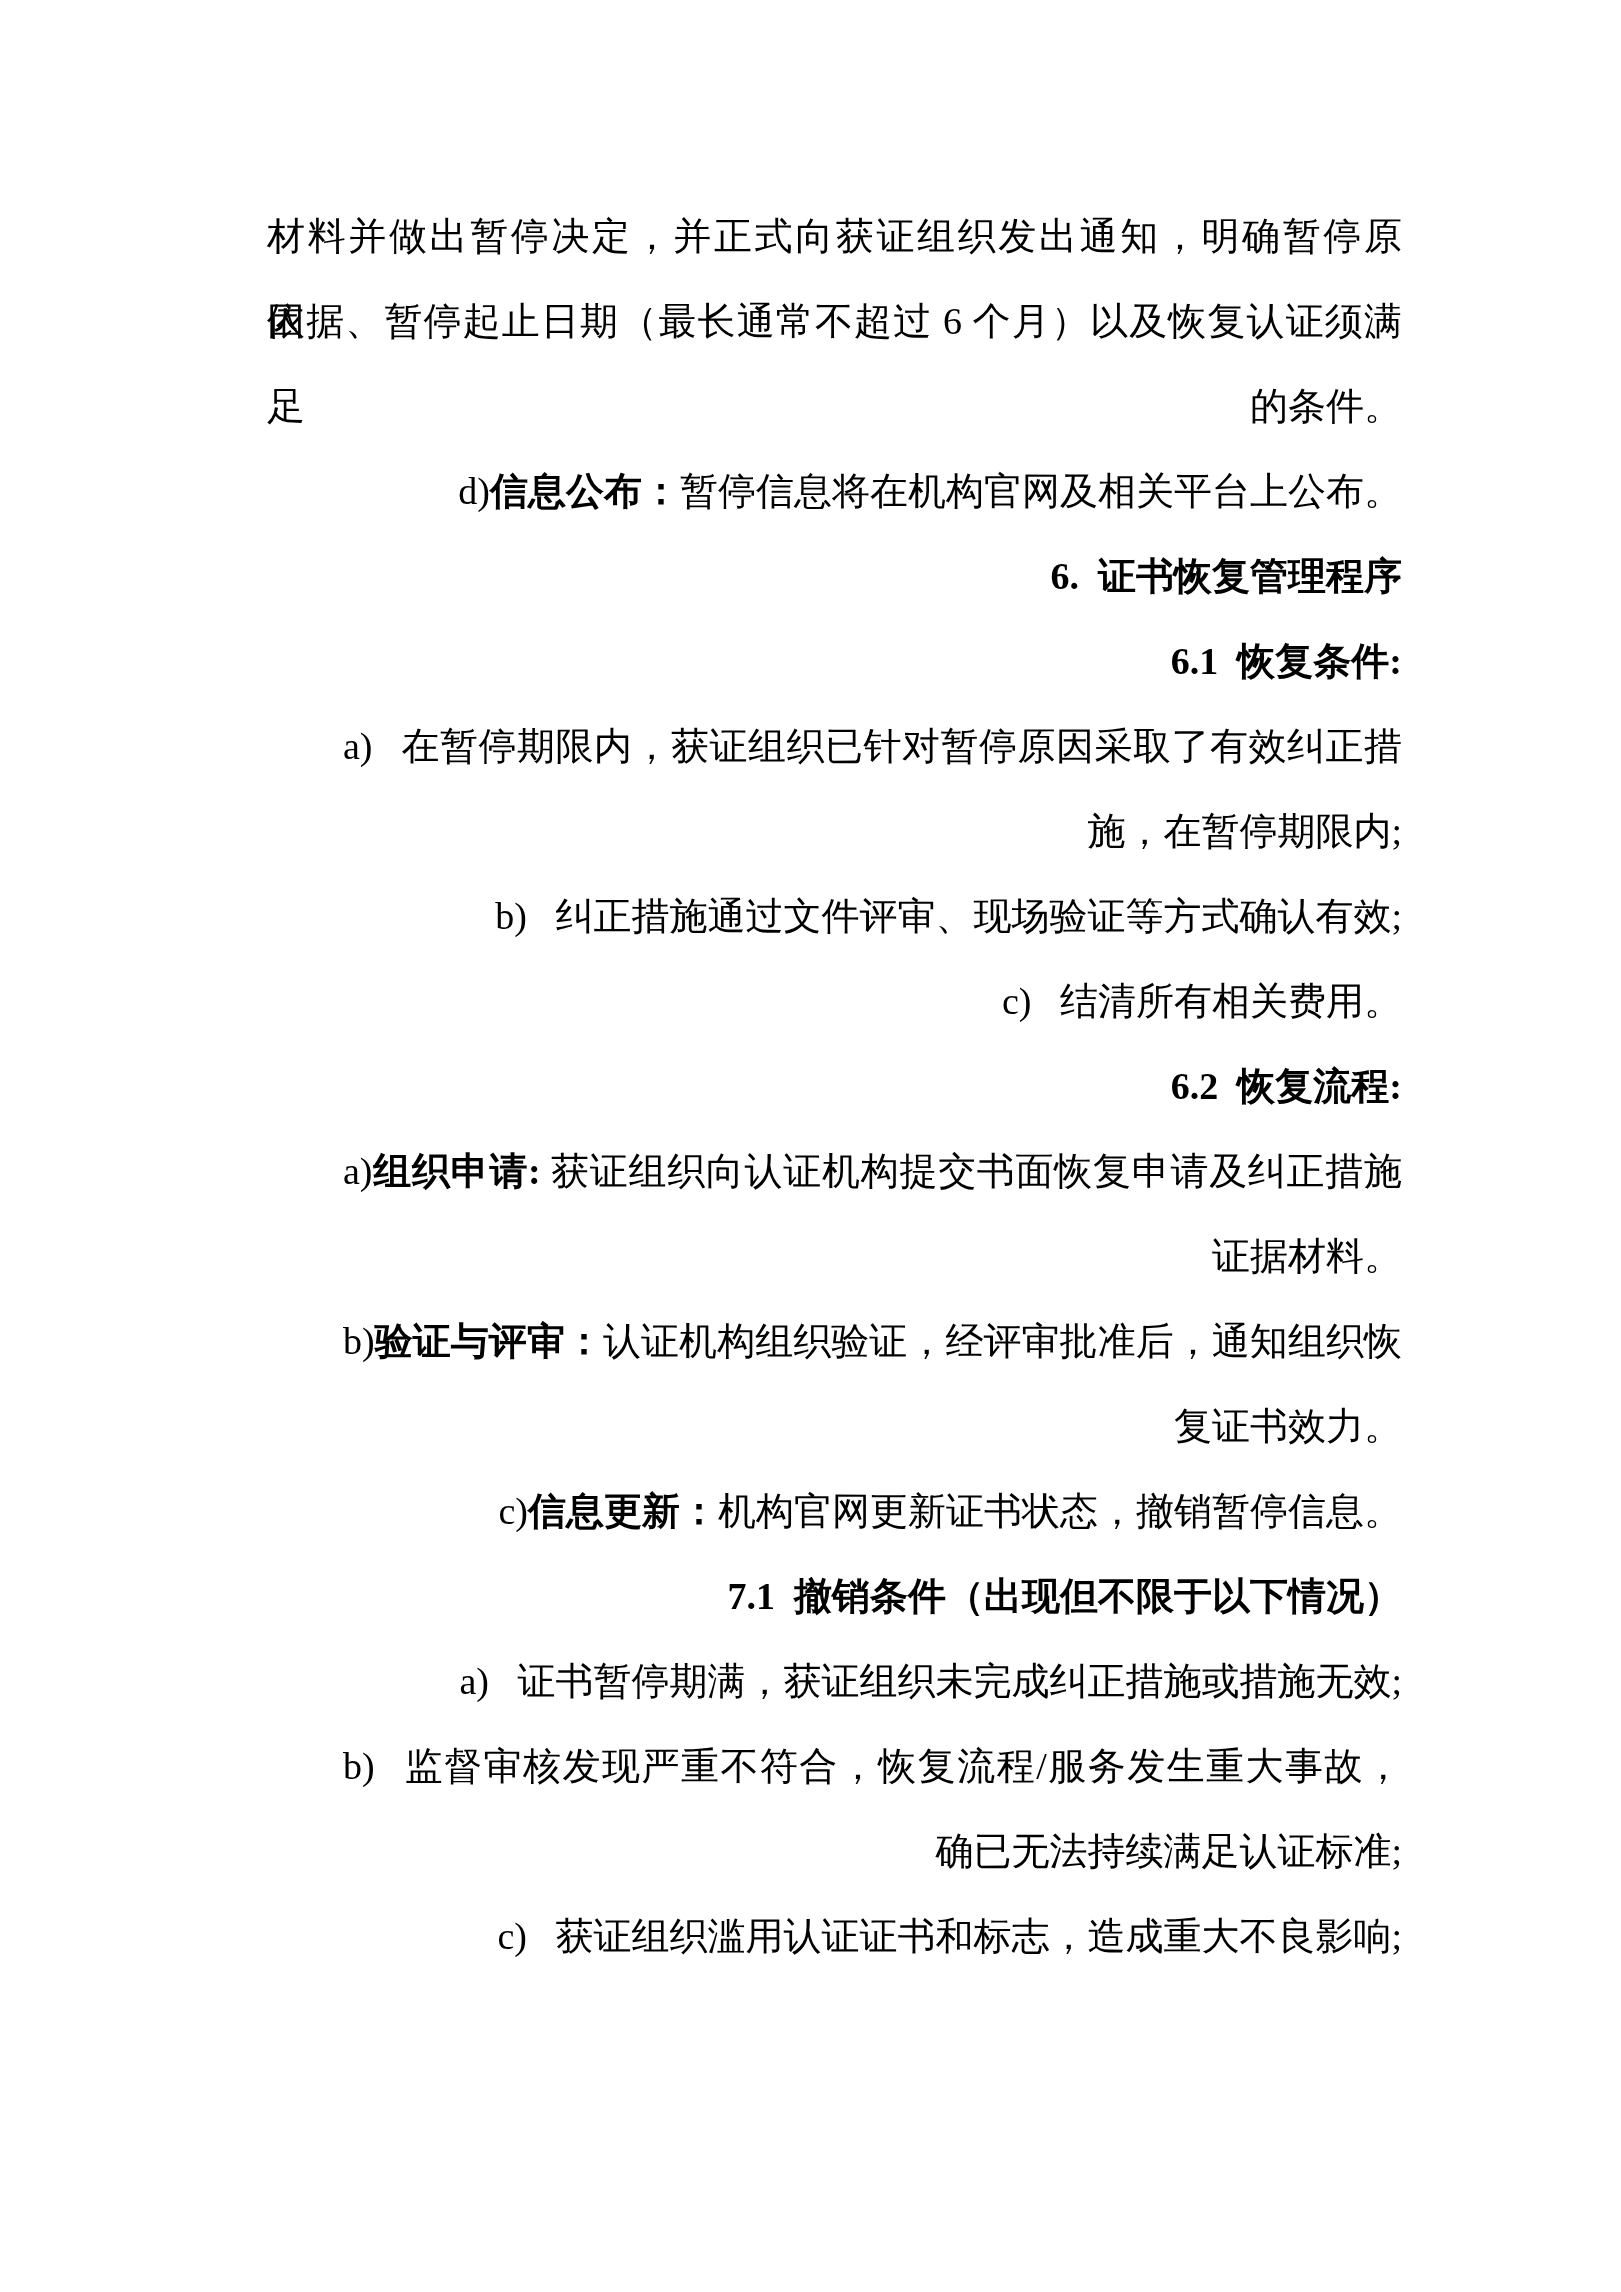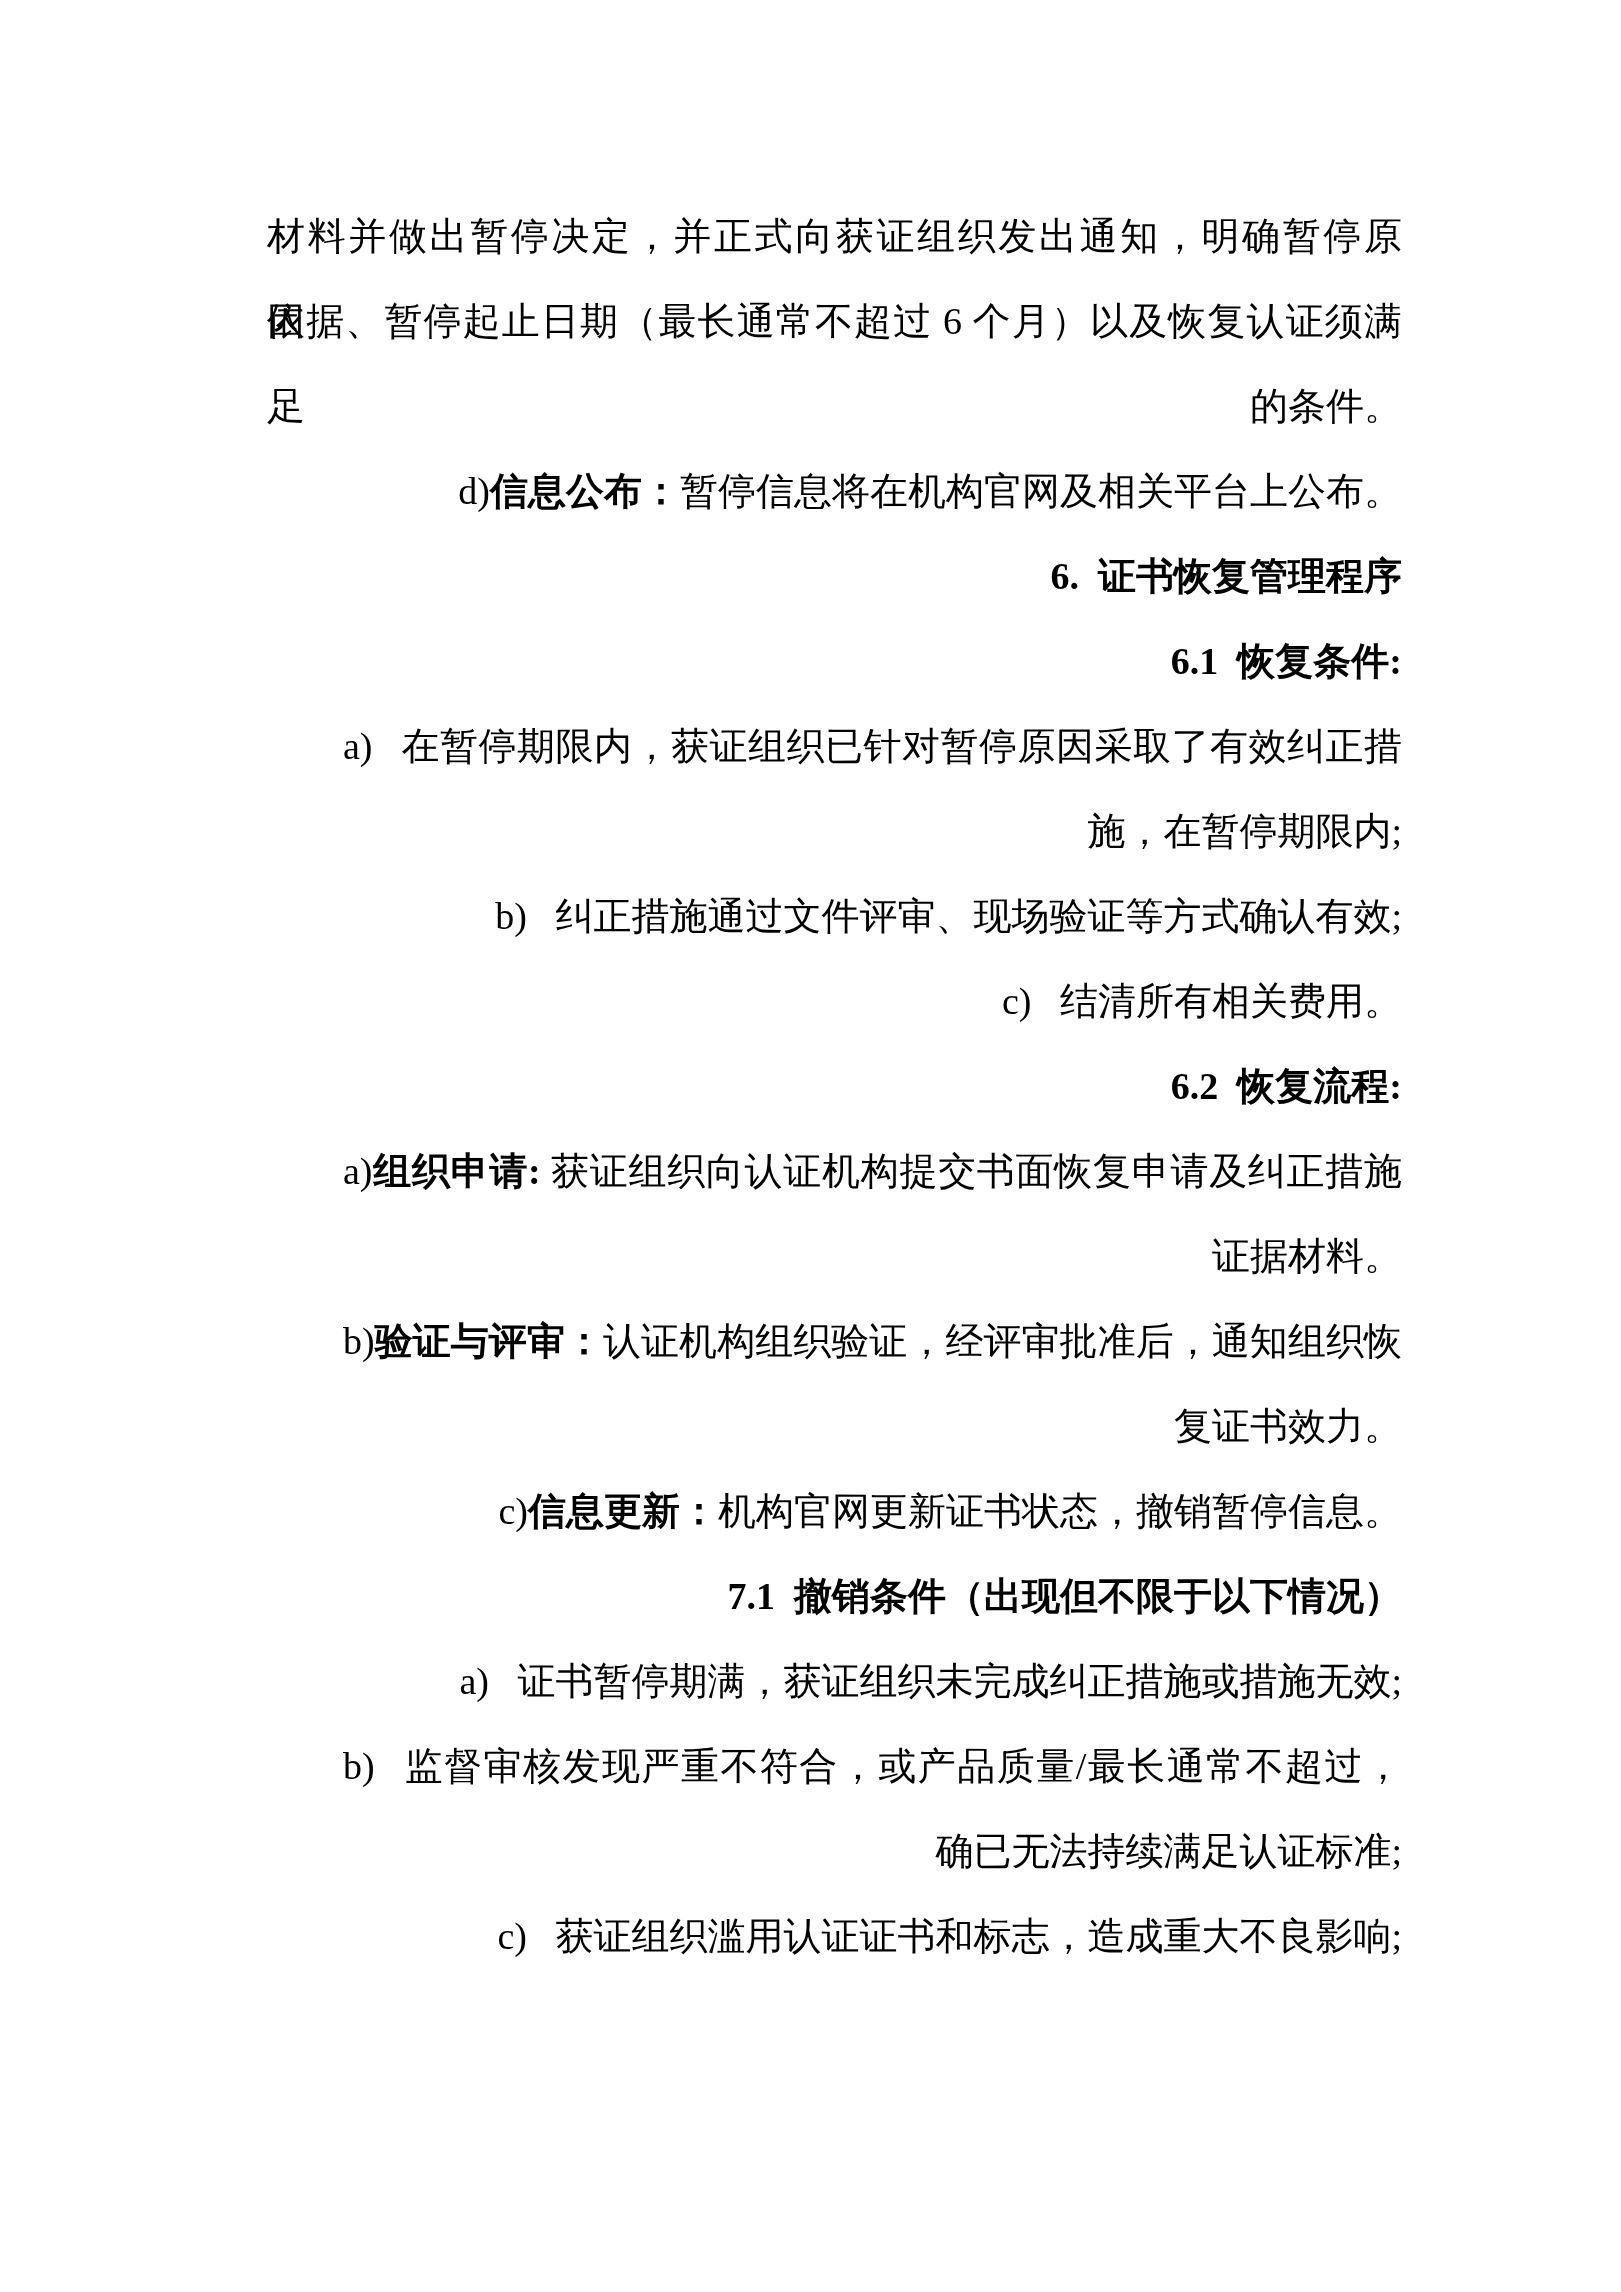--- a/index.html
+++ b/index.html
@@ -58,18 +58,18 @@
       <div class="line indent"><span class="run">b)  纠正措施通过文件评审、现场验证等方式确认有效;</span></div>
       <div class="line indent"><span class="run">c)  结清所有相关费用。</span></div>
       <div class="line indent"><span class="run bold">6.2 恢复流程:</span></div>
       <div class="line indent fill"><span class="run">a)</span><span class="run bold">组织申请:</span><span class="run"> 获证组织向认证机构提交书面恢复申请及纠正措施</span></div>
       <div class="line"><span class="run">证据材料。</span></div>
       <div class="line indent fill"><span class="run">b)</span><span class="run bold">验证与评审：</span><span class="run">认证机构组织验证，经评审批准后，通知组织恢</span></div>
       <div class="line"><span class="run">复证书效力。</span></div>
       <div class="line indent"><span class="run">c)</span><span class="run bold">信息更新：</span><span class="run">机构官网更新证书状态，撤销暂停信息。</span></div>
       <div class="line indent"><span class="run bold">7.1 撤销条件（出现但不限于以下情况）</span></div>
       <div class="line indent"><span class="run">a)  证书暂停期满，获证组织未完成纠正措施或措施无效;</span></div>
-      <div class="line indent fill"><span class="run">b)  监督审核发现严重不符合，或产品质量/最长通常不超过，</span></div>
+      <div class="line indent fill"><span class="run">b)  监督审核发现严重不符合，恢复流程/服务发生重大事故，</span></div>
       <div class="line"><span class="run">确已无法持续满足认证标准;</span></div>
       <div class="line indent"><span class="run">c)  获证组织滥用认证证书和标志，造成重大不良影响;</span></div>
     </div>
 </div>
 
 
 </body></html>

